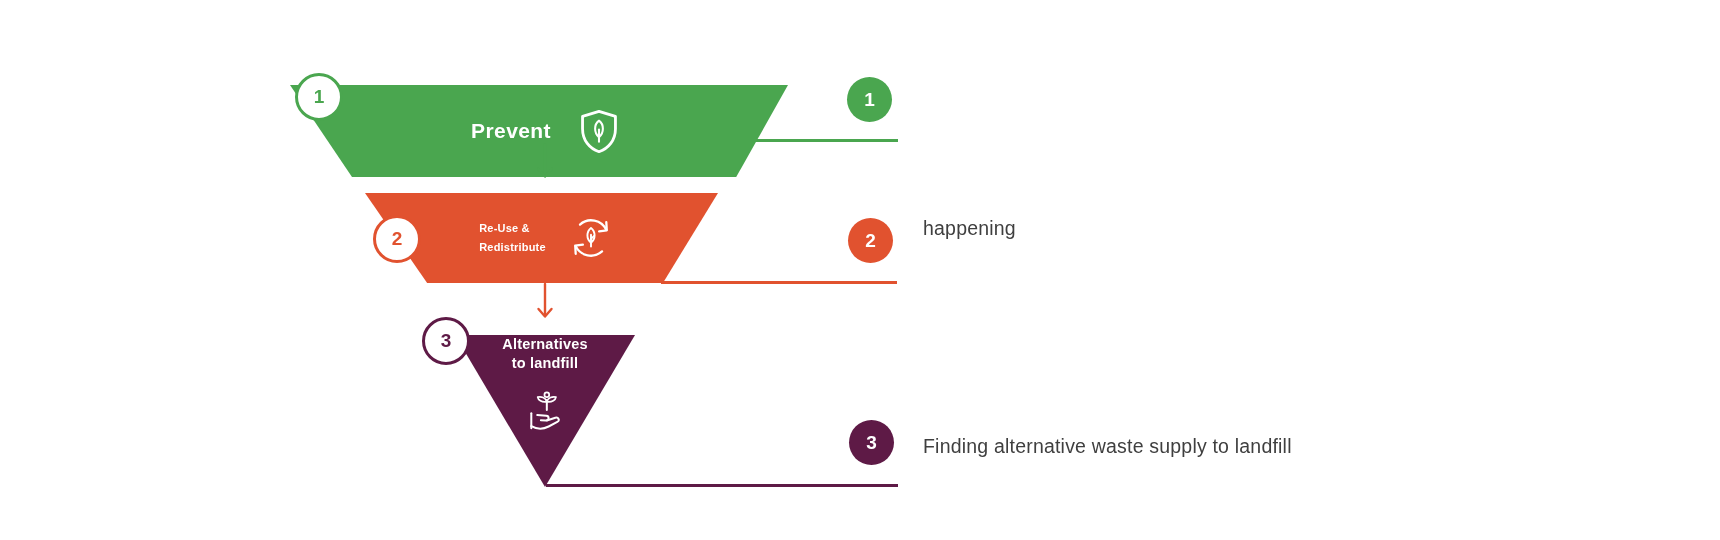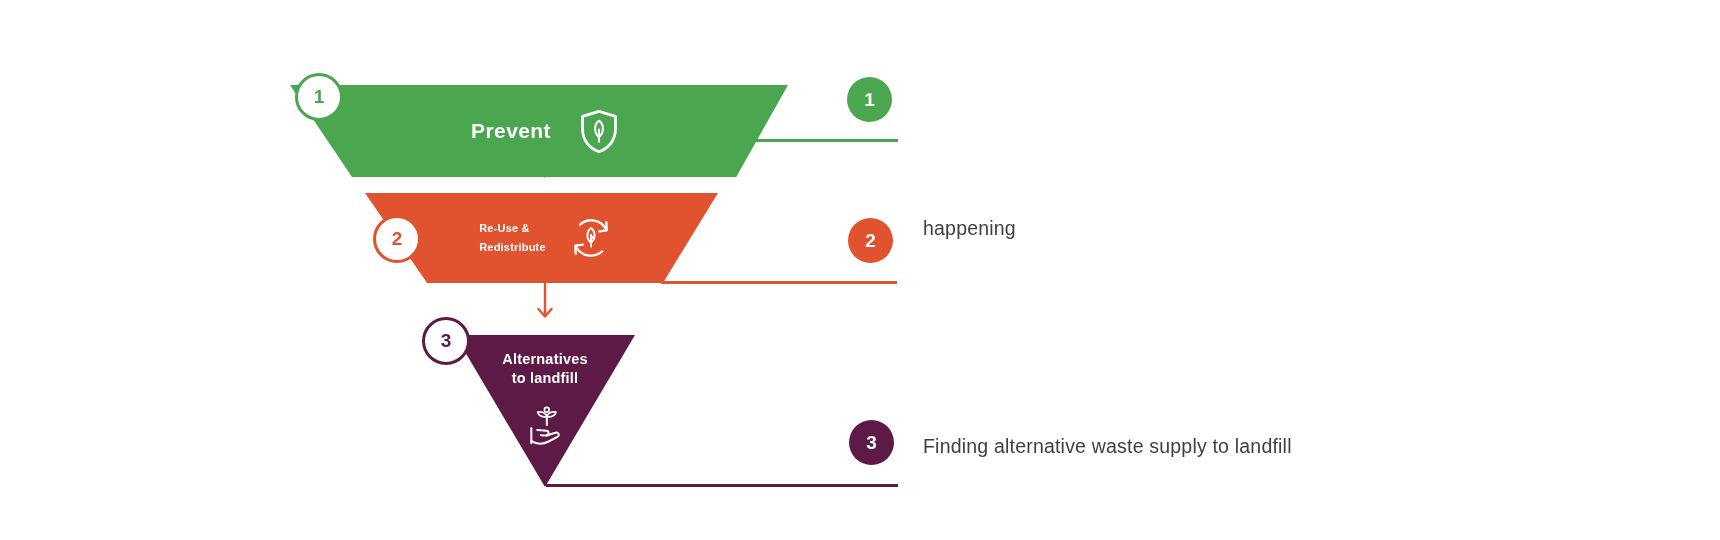--- a/index.html
+++ b/index.html
@@ -14,21 +14,21 @@
   body{font-family:"Liberation Sans", sans-serif;}
   .canvas{position:relative;width:1720px;height:540px;background:var(--color-background);overflow:hidden;}
 
   
   .shape{position:absolute;display:flex;align-items:center;justify-content:center;color:#fff;}
   .trap-green{left:290px;top:49px;width:498px;height:92px;background:var(--color-green);
     clip-path:polygon(0 0,100% 0,89.6% 100%,12.45% 100%);padding-left:14px;gap:26px;margin-top:36px;}
   .trap-orange{left:365px;top:193px;width:353px;height:90px;background:var(--color-orange);
     clip-path:polygon(0 0,100% 0,84.4% 100%,17.6% 100%);padding-left:10px;gap:22px;}
   .tri-purple{left:455px;top:335px;width:180px;height:152px;background:var(--color-purple);
-    clip-path:polygon(0 0,100% 0,50% 100%);flex-direction:column;justify-content:flex-start;padding-top:15px;gap:17px;}
+    clip-path:polygon(0 0,100% 0,50% 100%);flex-direction:column;justify-content:flex-start;gap:17px;}
 
   .label-lg{font-size:21px;font-weight:bold;letter-spacing:.4px;}
   .label-sm{font-size:11px;font-weight:bold;line-height:19px;letter-spacing:.2px;}
   .label-sm.center{text-align:center;font-size:14.5px;}
 
   .shape-icon{display:flex;align-items:center;justify-content:center;}
   .shape-icon svg{display:block;}
 
   
   .hline{position:absolute;height:3px;}

